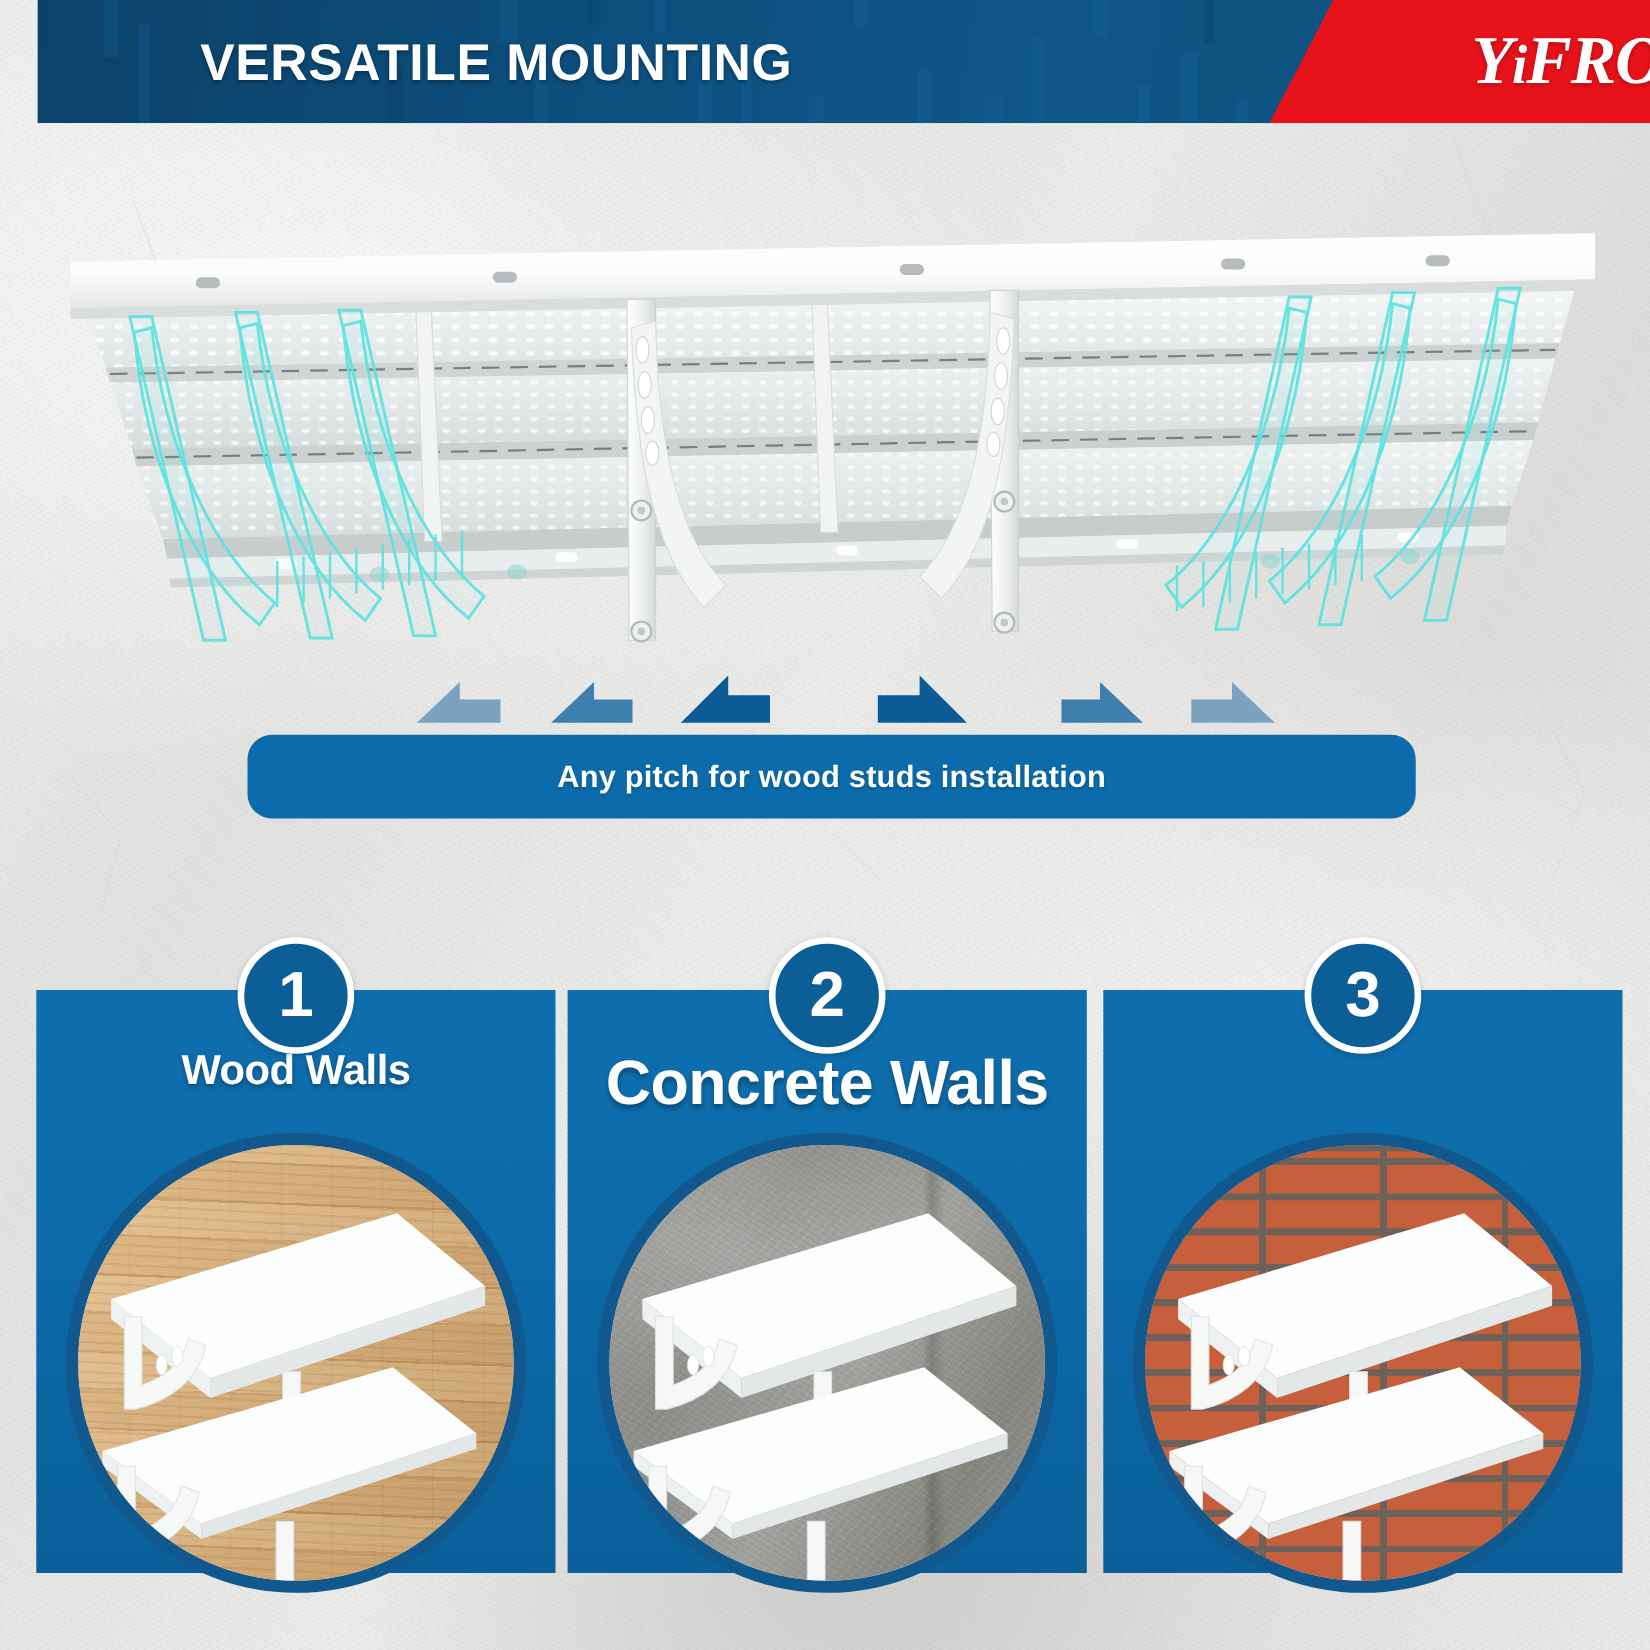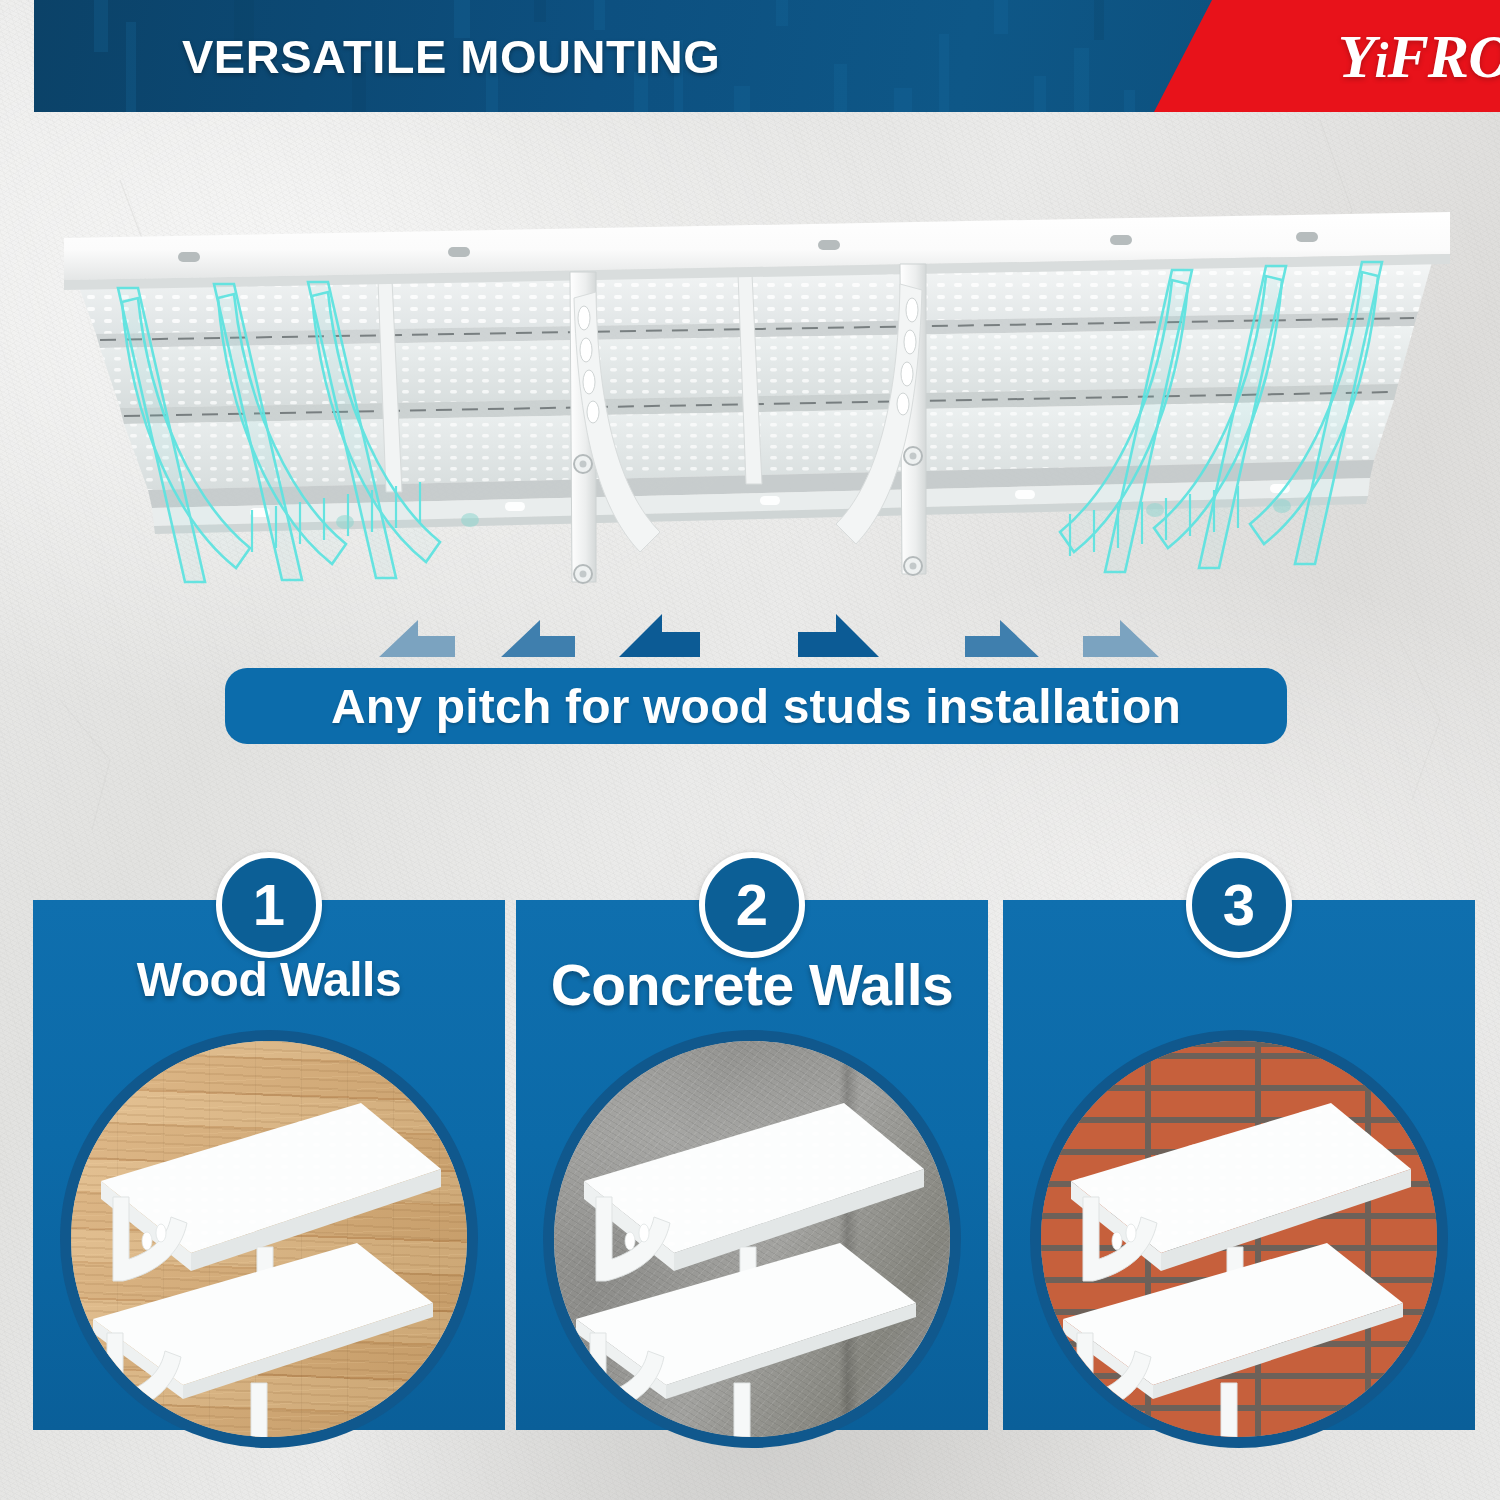--- a/index.html
+++ b/index.html
@@ -69,39 +69,39 @@
 
   
   #banner{
     position:absolute; left:225px; top:668px; width:1062px; height:76px;
     border-radius:22px;
     background:#0c6cab;
     display:flex; align-items:center; justify-content:center;
     z-index:20;
   }
   #banner-text{
-    color:#fff; font-size:48px; font-weight:700; letter-spacing:.2px;
+    color:#fff; font-size:28px; font-weight:700; letter-spacing:.2px;
     text-shadow:0 2px 3px rgba(0,0,0,.22);
     white-space:nowrap;
   }
 
   
   .card{ position:absolute; top:900px; width:472px; height:600px; z-index:15; }
   #card-0{ left:33px; }
   #card-1{ left:516px; }
   #card-2{ left:1003px; }
 
   .card-blue{
     position:absolute; left:0; top:0; width:472px; height:530px;
     background:linear-gradient(180deg,#0f6fae 0%,#0c6aa8 46%,#0a5f99 100%);
   }
   .card-title{
     position:absolute; left:0; top:52px; width:472px;
     text-align:center; color:#fff;
-    font-size:48px; font-weight:700; letter-spacing:-.5px;
+    font-size:38px; font-weight:700; letter-spacing:-.5px;
     text-shadow:0 3px 5px rgba(0,0,0,.30);
     white-space:nowrap;
     z-index:4;
   }
   .card-title.small{ font-size:57px; }
 
   .badge{
     position:absolute; left:50%; top:-48px; transform:translateX(-50%);
     width:106px; height:106px; border-radius:50%;
     background:#0c5f96; border:6px solid #ffffff;

